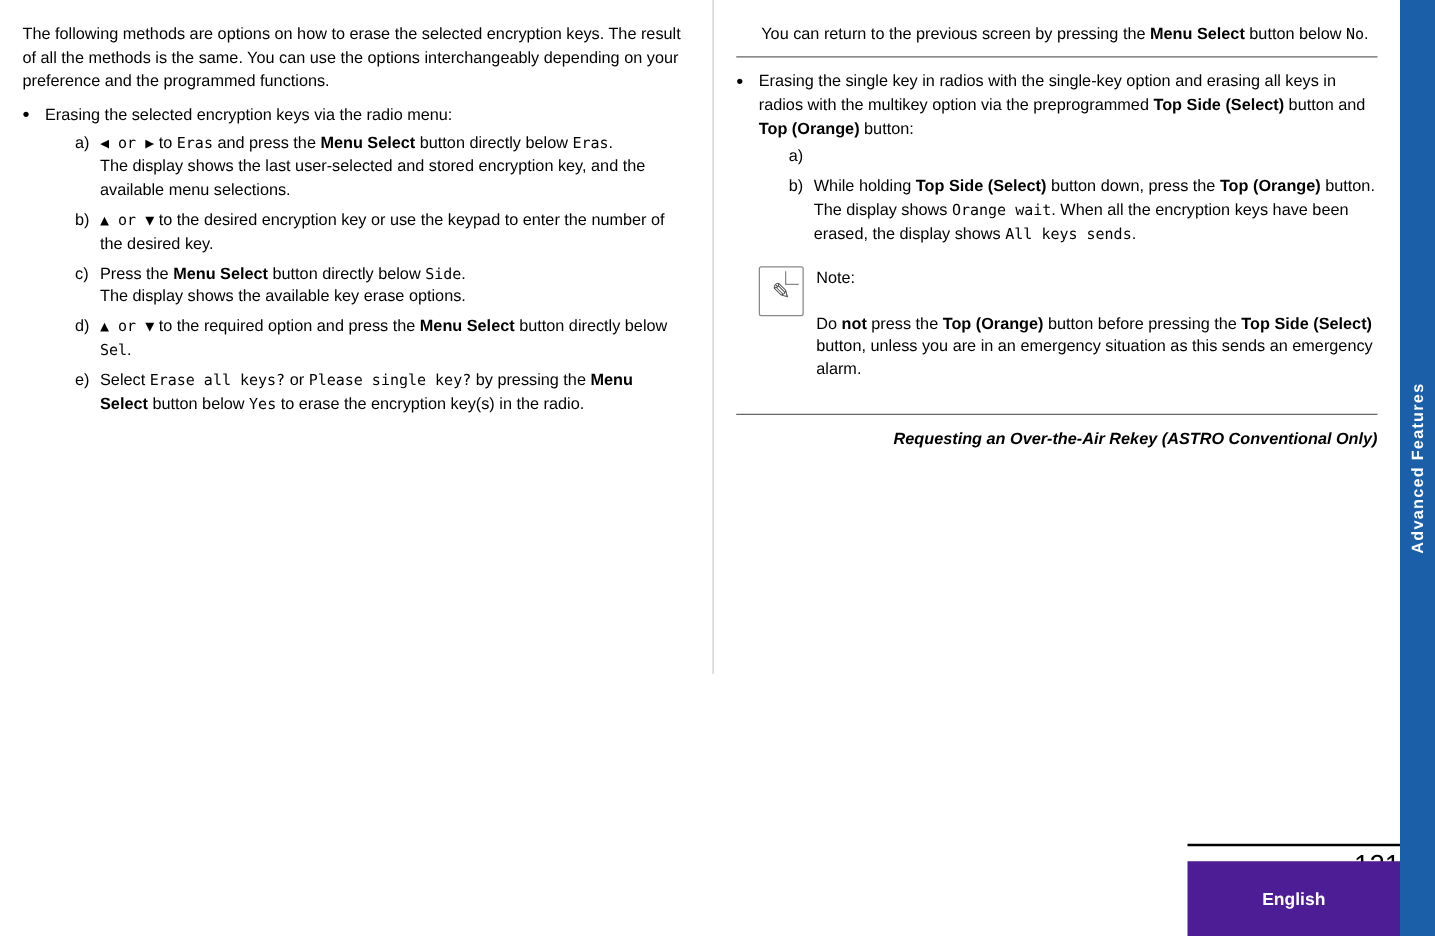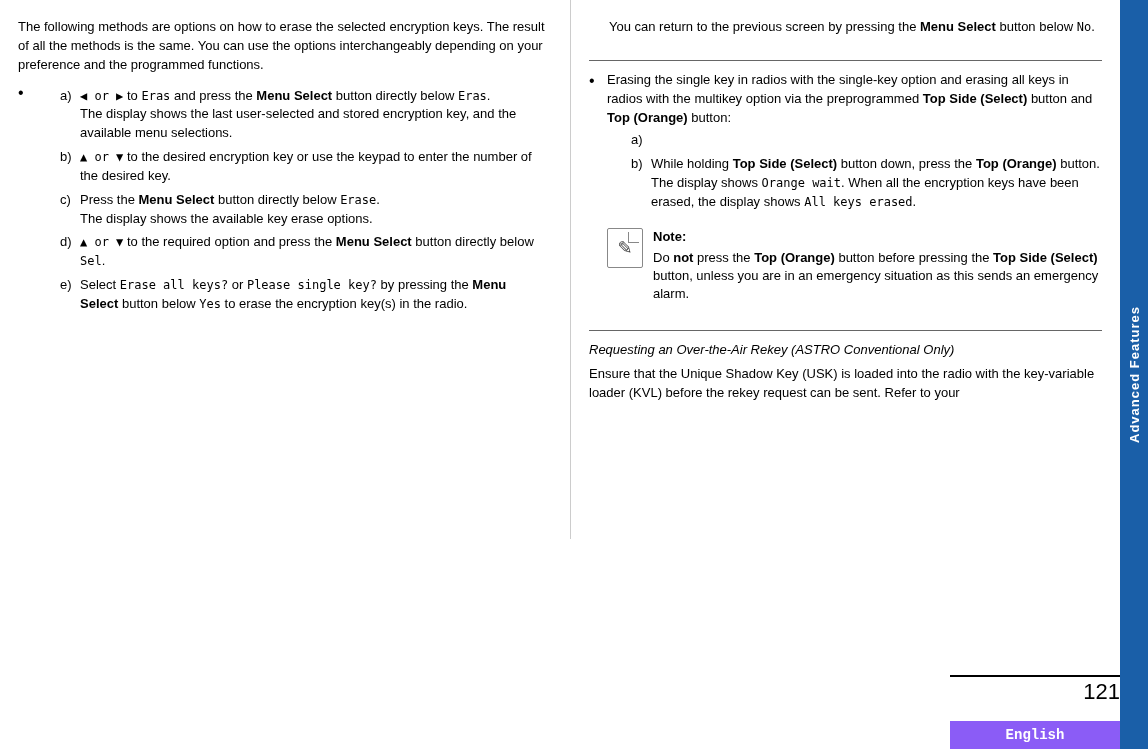--- a/index.html
+++ b/index.html
@@ -118,39 +118,40 @@
       width: 10px;
       height: 10px;
       border-left: 1.5px solid #888;
       border-bottom: 1.5px solid #888;
     }
     .note-pencil {
       font-size: 18px;
       color: #444;
     }
     .note-content { flex: 1; font-size: 13px; line-height: 1.4; }
-    .note-title { font-weight: bold; margin-bottom: 3px; }
+    .note-title { font-weight: normal; margin-bottom: 19px; }
 
     .section-divider {
       border: none;
       border-top: 1.5px solid #666;
       margin: 10px 0;
     }
 
     .section-heading {
       font-style: italic;
-      font-weight: normal;
+      font-weight: bold;
       margin-bottom: 6px;
       font-size: 13px;
+      text-align: right;
     }
 
     .prev-screen-note {
       display: flex;
       align-items: center;
-      padding-bottom: 23px;
+      padding-bottom: 8px;
       border-bottom: 1.5px solid #666;
       margin-bottom: 10px;
     }
     .prev-screen-indent {
       padding-left: 20px;
       line-height: 1.45;
     }
 
     .page-number-block {
       position: absolute;
@@ -162,29 +163,28 @@
       font-weight: normal;
       border-top: 2px solid #000;
       padding-top: 2px;
     }
 
     .english-badge {
       position: absolute;
       bottom: 0;
       right: 28px;
       width: 170px;
-      height: 28px;
-      background-color: #8b5cf6;
+      height: 60px;
+      background-color: #4c1d95;
       color: #fff;
       display: flex;
       align-items: center;
       justify-content: center;
       font-size: 14px;
       font-weight: bold;
-      font-family: Liberation Mono, monospace;
     }
 
     .wrapper {
       position: relative;
       display: flex;
       width: 1148px;
       height: 749px;
     }
   </style>
 </head>
@@ -194,38 +194,39 @@
 
   <div class="main-content">
 
     <div class="left-col">
       <p>The following methods are options on how to erase the selected encryption keys. The result of all the methods is the same. You can use the options interchangeably depending on your preference and the programmed functions.</p>
 
       <ul class="bullet-list">
         <li>
           <span class="bullet">•</span>
           <div>
+            <span>Erasing the selected encryption keys via the radio menu:</span>
             <ol class="alpha-list">
               <li>
                 <span class="label">a)</span>
                 <span>
                   <span class="mono">◀ or ▶</span> to <span class="mono">Eras</span> and press the <span class="bold">Menu Select</span> button directly below <span class="mono">Eras</span>.<br>
                   The display shows the last user-selected and stored encryption key, and the available menu selections.
                 </span>
               </li>
               <li>
                 <span class="label">b)</span>
                 <span>
                   <span class="mono">▲ or ▼</span> to the desired encryption key or use the keypad to enter the number of the desired key.
                 </span>
               </li>
               <li>
                 <span class="label">c)</span>
                 <span>
-                  Press the <span class="bold">Menu Select</span> button directly below <span class="mono">Erase</span>.<br>
+                  Press the <span class="bold">Menu Select</span> button directly below <span class="mono">Side</span>.<br>
                   The display shows the available key erase options.
                 </span>
               </li>
               <li>
                 <span class="label">d)</span>
                 <span>
                   <span class="mono">▲ or ▼</span> to the required option and press the <span class="bold">Menu Select</span> button directly below <span class="mono">Sel</span>.
                 </span>
               </li>
               <li>
@@ -256,21 +257,21 @@
               Erasing the single key in radios with the single-key option and erasing all keys in radios with the multikey option via the preprogrammed <span class="bold">Top Side (Select)</span> button and <span class="bold">Top (Orange)</span> button:
             </span>
             <ol class="alpha-list">
               <li>
                 <span class="label">a)</span>
               </li>
               <li>
                 <span class="label">b)</span>
                 <span>
                   While holding <span class="bold">Top Side (Select)</span> button down, press the <span class="bold">Top (Orange)</span> button.<br>
-                  The display shows <span class="mono">Orange wait</span>. When all the encryption keys have been erased, the display shows <span class="mono">All keys erased</span>.
+                  The display shows <span class="mono">Orange wait</span>. When all the encryption keys have been erased, the display shows <span class="mono">All keys sends</span>.
                 </span>
               </li>
             </ol>
 
             
             <div class="note-box">
               <div class="note-icon">
                 <span class="note-pencil">✎</span>
               </div>
               <div class="note-content">
@@ -280,21 +281,20 @@
                 </div>
               </div>
             </div>
           </div>
         </li>
       </ul>
 
       <hr class="section-divider">
 
       <div class="section-heading">Requesting an Over-the-Air Rekey (ASTRO Conventional Only)</div>
-      <p>Ensure that the Unique Shadow Key (USK) is loaded into the radio with the key-variable loader (KVL) before the rekey request can be sent. Refer to your</p>
     </div>
 
   </div>
 
   <div class="side-tab">
     <span>Advanced Features</span>
   </div>
 
   <div class="page-number-block">121</div>
 

